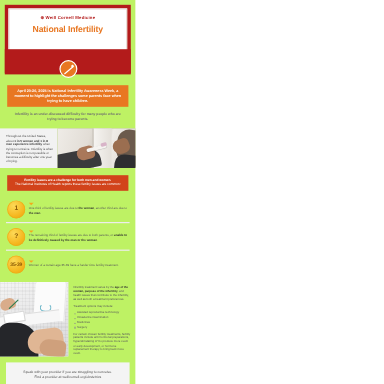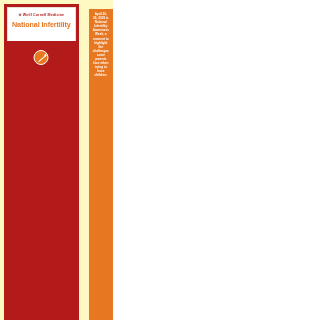--- a/index.html
+++ b/index.html
@@ -4,24 +4,24 @@
 <style>
   * { box-sizing: border-box; margin: 0; padding: 0; }
   html, body {
     width: 113px; height: 320px;
     background: #ffffff;
     font-family: "Liberation Sans", sans-serif;
     overflow: hidden;
   }
   .page {
     width: 113px; height: 320px;
-    background: #fef9c3;
+    background: #bef264;
     position: relative;
     display: flex;
-    flex-direction: row;
+    flex-direction: column;
   }
 
   
   .hero {
     margin: 4px 4px 0 4px;
     background: #b31b1b;
     padding: 3px;
   }
   .hero-inner {
     background: #ffffff;

